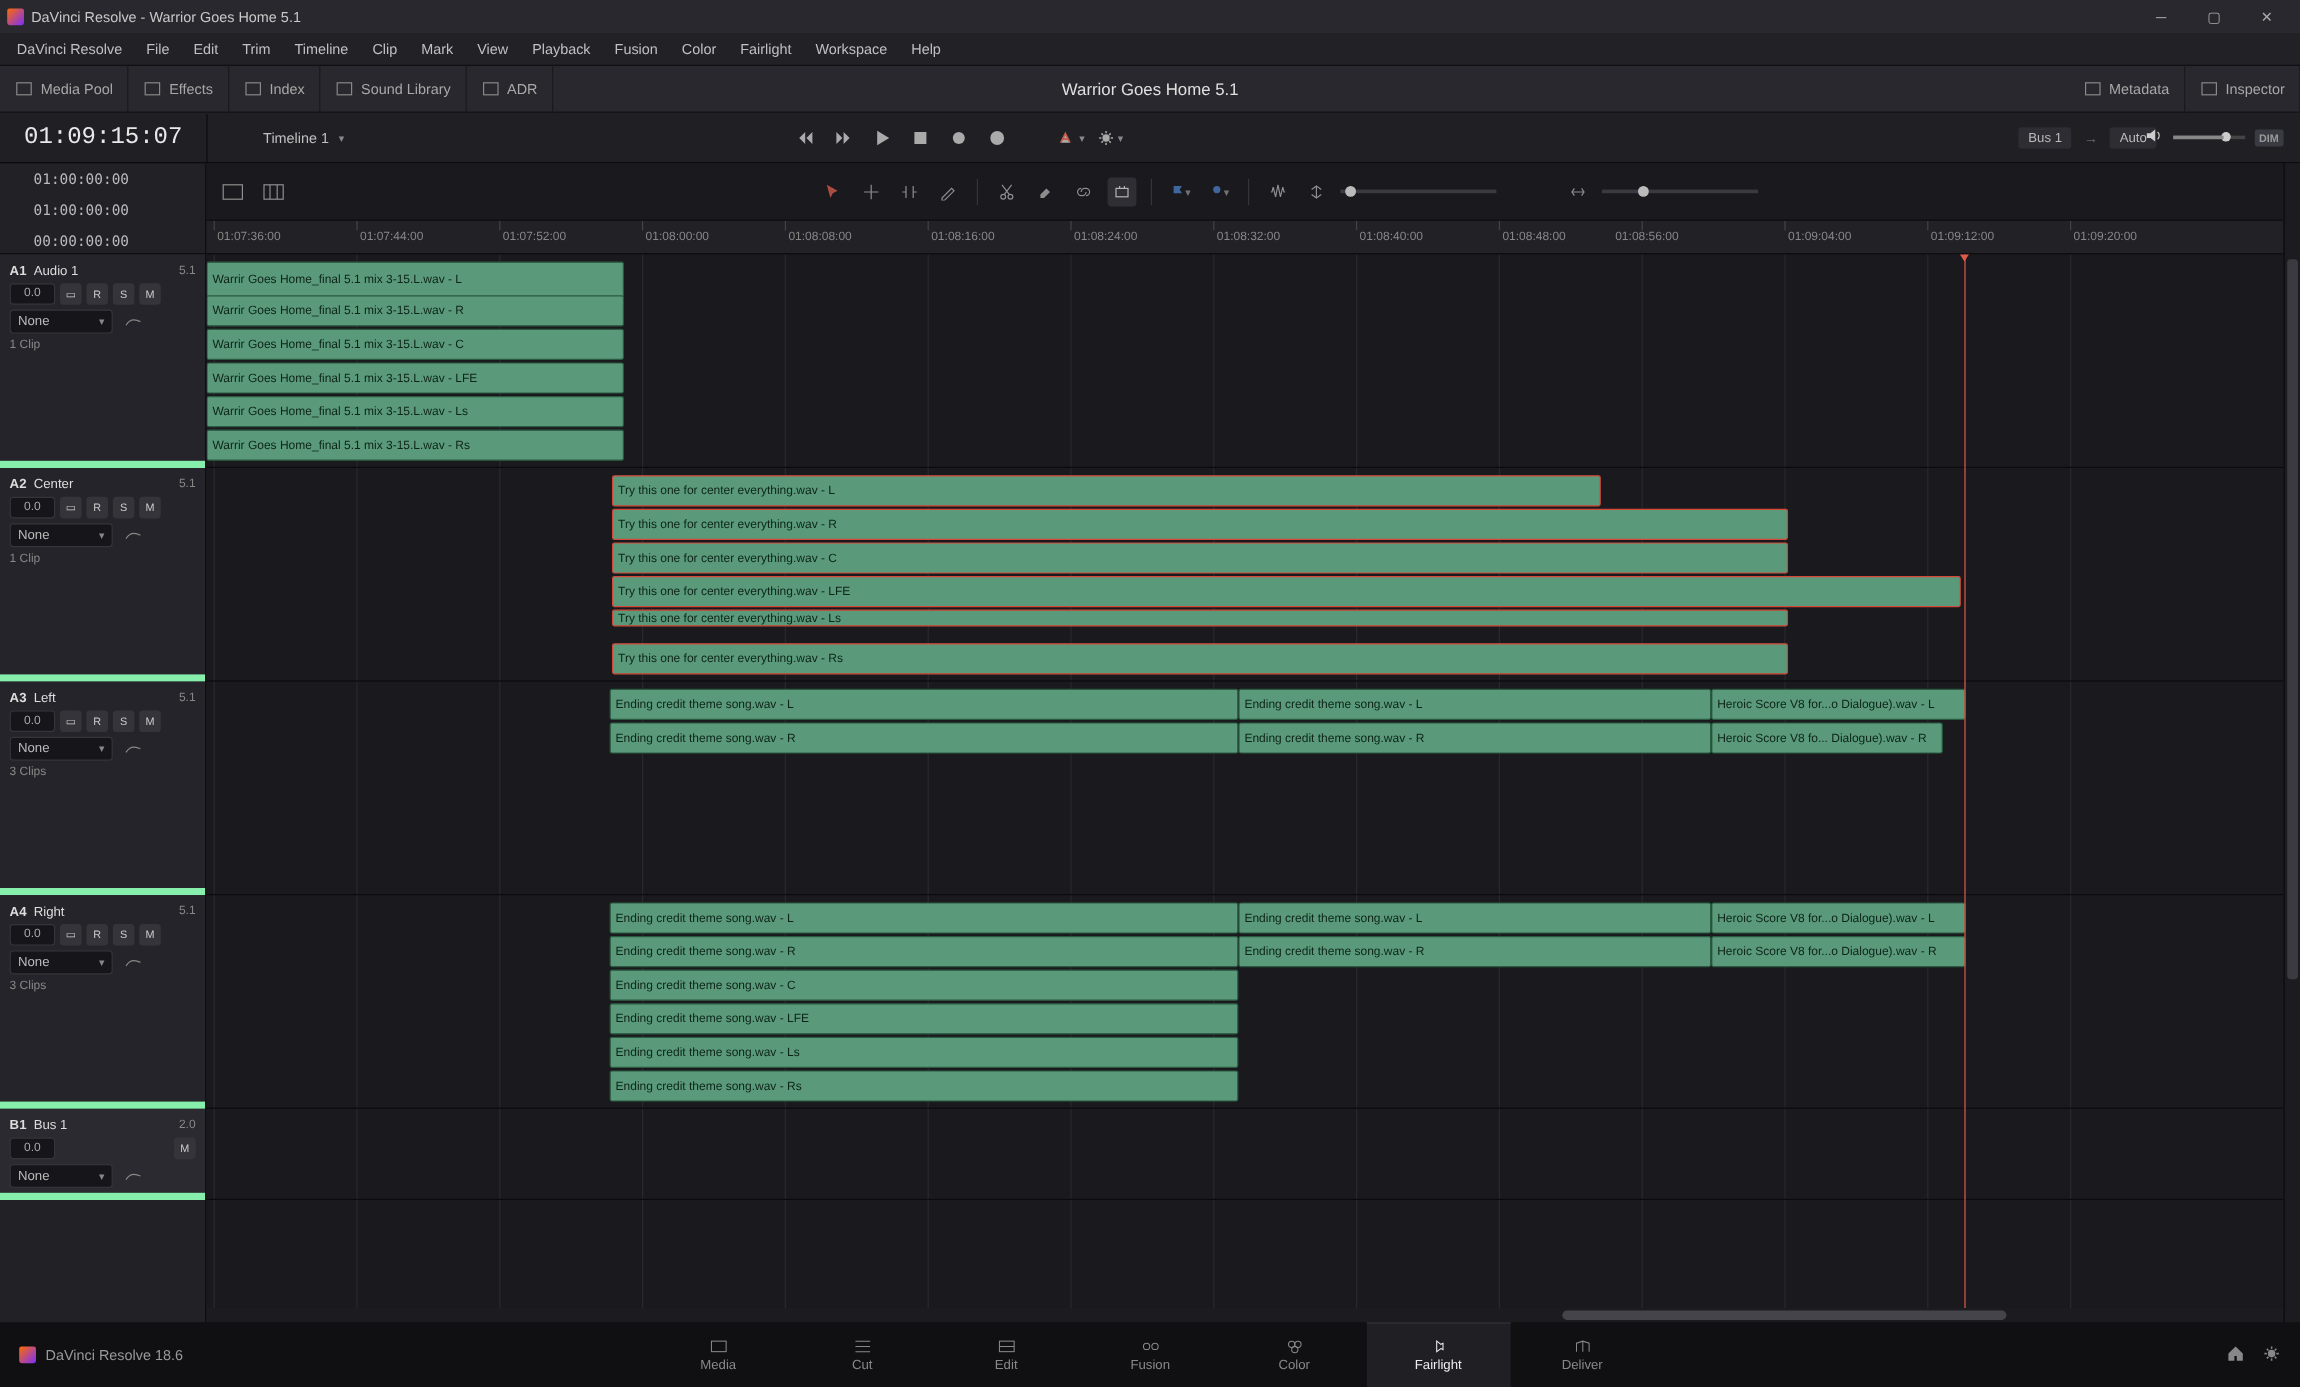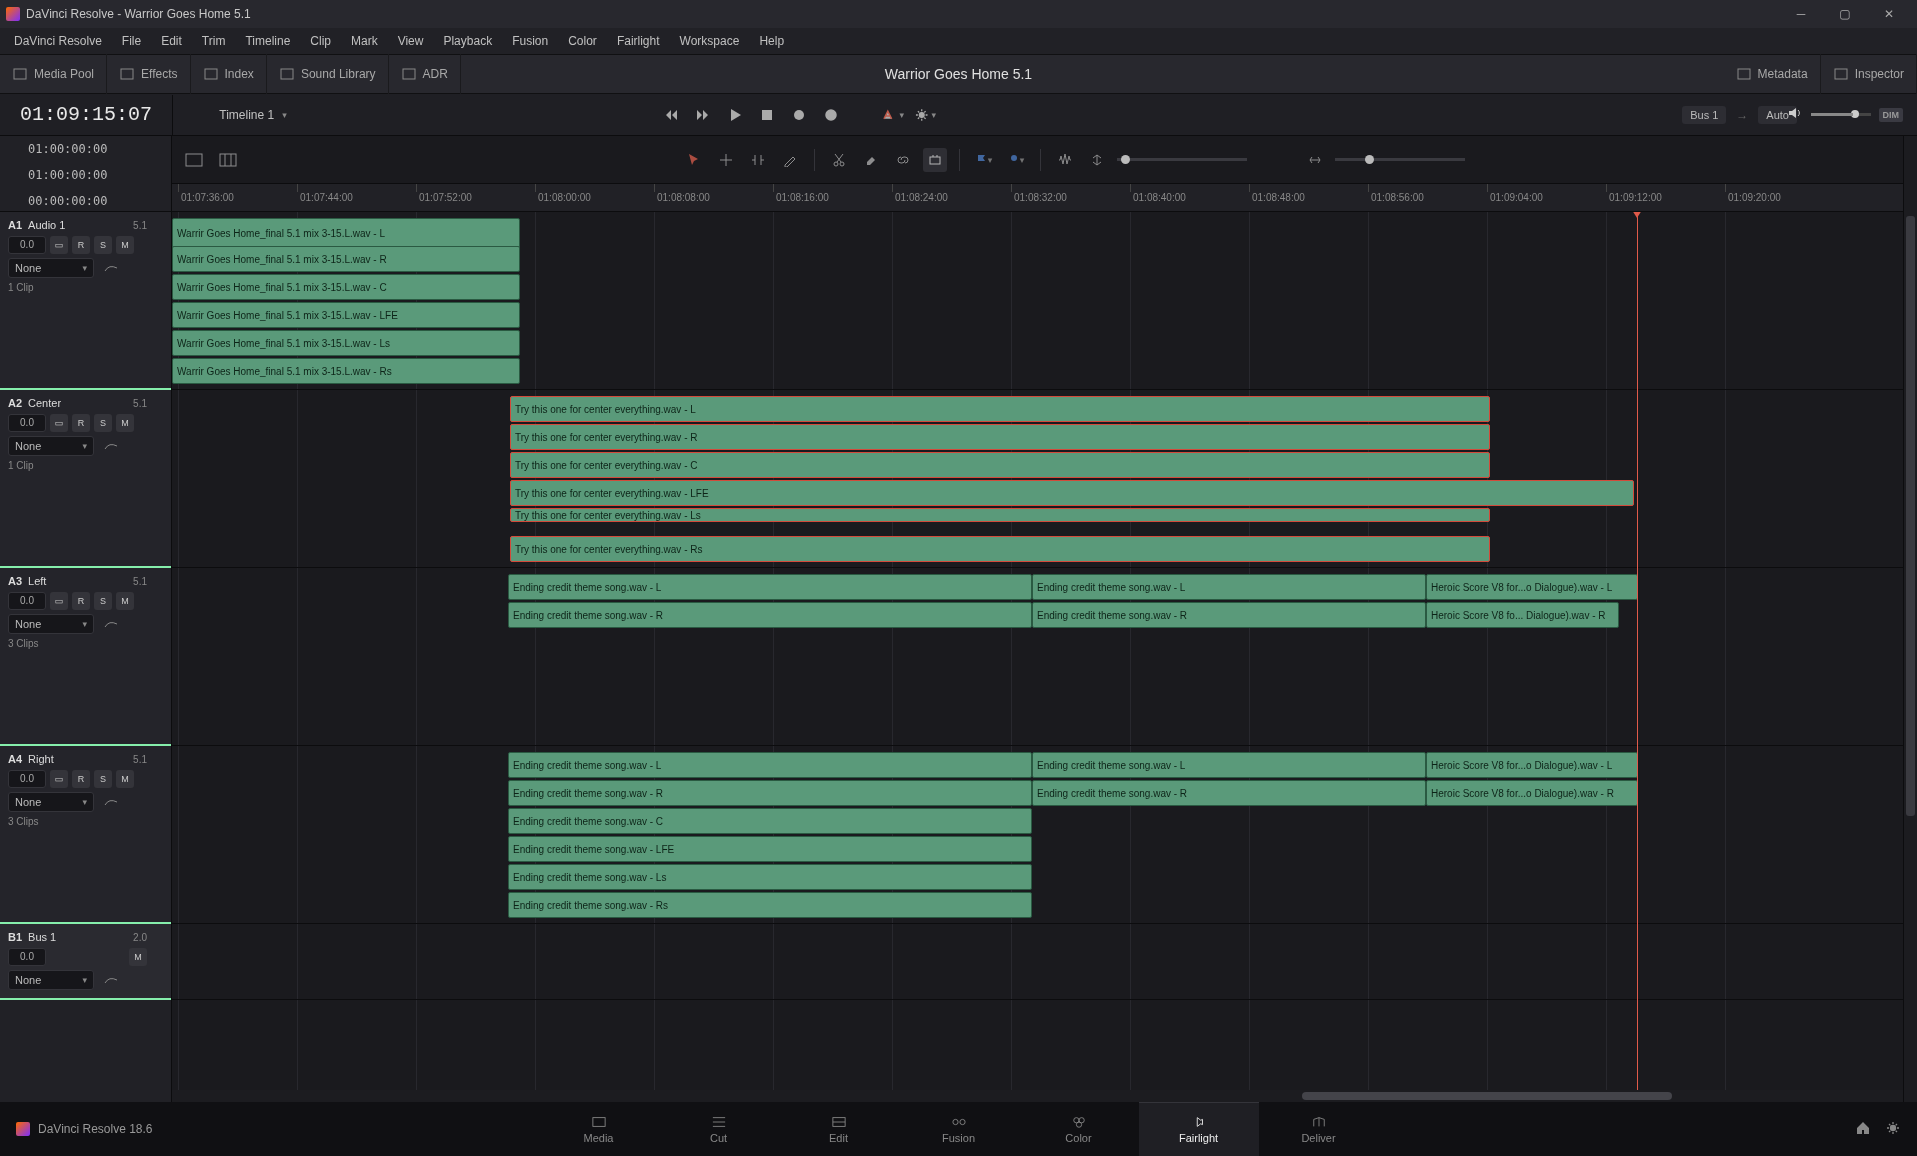--- a/index.html
+++ b/index.html
@@ -42,21 +42,21 @@
 
 .main { display: flex; height: calc(100% - 28px - 26px - 40px - 42px - 54px); }
 
 
 .sidebar { width: 172px; background: #212126; border-right: 1px solid #0c0c0e; display: flex; flex-direction: column; overflow: hidden; }
 .tc-rows { border-bottom: 1px solid #0c0c0e; }
 .tc-row { height: 26px; display: flex; align-items: center; padding-left: 28px; position: relative; font-family: Consolas, monospace; color: #bbb; }
 .tc-row .pin { position: absolute; left: 8px; width: 10px; height: 10px; }
 
 
-.track-head { border-bottom: 2px solid #86efac; padding: 6px 24px 8px 8px; background: #24242a; position: relative; }
+.track-head { border-bottom: 6px solid #86efac; padding: 6px 8px 8px 8px; background: #24242a; position: relative; }
 .track-head.bus { background: #2a2a30; }
 .track-title-row { display: flex; align-items: center; justify-content: space-between; margin-bottom: 4px; }
 .track-id { font-weight: 600; color: #ddd; font-size: 11px; }
 .track-name { color: #ddd; font-size: 11px; margin-left: 6px; }
 .track-mix { font-size: 10px; color: #888; }
 .track-btns { display: flex; gap: 4px; align-items: center; margin-bottom: 4px; }
 .mini-input { width: 38px; height: 18px; background: #16161a; border: 1px solid #34343a; border-radius: 3px; font-size: 10px; color: #aaa; text-align: center; line-height: 16px; }
 .sq { width: 18px; height: 18px; border-radius: 3px; background: #34343a; color: #ccc; font-size: 9px; display: flex; align-items: center; justify-content: center; }
 .auto-sel { width: 86px; height: 20px; background: #16161a; border: 1px solid #34343a; border-radius: 3px; font-size: 11px; color: #bbb; padding: 0 6px; display: flex; align-items: center; justify-content: space-between; }
 .clip-count { font-size: 10px; color: #888; margin-top: 4px; }
@@ -505,21 +505,21 @@
         <div class="ruler-label" style="left: 604px;">01:08:16:00</div>
         <div class="ruler-tick" style="left: 720px;"></div>
         <div class="ruler-label" style="left: 723px;">01:08:24:00</div>
         <div class="ruler-tick" style="left: 839px;"></div>
         <div class="ruler-label" style="left: 842px;">01:08:32:00</div>
         <div class="ruler-tick" style="left: 958px;"></div>
         <div class="ruler-label" style="left: 961px;">01:08:40:00</div>
         <div class="ruler-tick" style="left: 1077px;"></div>
         <div class="ruler-label" style="left: 1080px;">01:08:48:00</div>
         <div class="ruler-tick" style="left: 1196px;"></div>
-        <div class="ruler-label" style="left: 1199px;">01:08:56:00</div>
+        <div class="ruler-label" style="left: 1174px;">01:08:56:00</div>
         <div class="ruler-tick" style="left: 1315px;"></div>
         <div class="ruler-label" style="left: 1318px;">01:09:04:00</div>
         <div class="ruler-tick" style="left: 1434px;"></div>
         <div class="ruler-label" style="left: 1437px;">01:09:12:00</div>
         <div class="ruler-tick" style="left: 1553px;"></div>
         <div class="ruler-label" style="left: 1556px;">01:09:20:00</div>
       </div>
     <div class="tracks" id="tracks">
       <div class="playhead" id="playhead" style="left: 1465px;">
           <div class="playhead-top"></div>
@@ -540,21 +540,21 @@
         <div class="grid-line" style="left: 1553px;"></div>
         <div class="track-lane" style="height: 178px; top: 0px; position: absolute; left: 0px; right: 0px;">
           <div class="clip" style="left: 0px; width: 348px; top: 6px; height: 30px;">Warrir Goes Home_final 5.1 mix 3-15.L.wav - L</div>
           <div class="clip" style="left: 0px; width: 348px; top: 34px; height: 26px;">Warrir Goes Home_final 5.1 mix 3-15.L.wav - R</div>
           <div class="clip" style="left: 0px; width: 348px; top: 62px; height: 26px;">Warrir Goes Home_final 5.1 mix 3-15.L.wav - C</div>
           <div class="clip" style="left: 0px; width: 348px; top: 90px; height: 26px;">Warrir Goes Home_final 5.1 mix 3-15.L.wav - LFE</div>
           <div class="clip" style="left: 0px; width: 348px; top: 118px; height: 26px;">Warrir Goes Home_final 5.1 mix 3-15.L.wav - Ls</div>
           <div class="clip" style="left: 0px; width: 348px; top: 146px; height: 26px;">Warrir Goes Home_final 5.1 mix 3-15.L.wav - Rs</div>
         </div>
         <div class="track-lane" style="height: 178px; top: 178px; position: absolute; left: 0px; right: 0px;">
-          <div class="clip sel" style="left: 338px; width: 980px; top: 6px; height: 26px;">Try this one for center everything.wav - L</div>
+          <div class="clip sel" style="left: 338px; width: 824px; top: 6px; height: 26px;">Try this one for center everything.wav - L</div>
           <div class="clip sel" style="left: 338px; width: 980px; top: 34px; height: 26px;">Try this one for center everything.wav - R</div>
           <div class="clip sel" style="left: 338px; width: 980px; top: 62px; height: 26px;">Try this one for center everything.wav - C</div>
           <div class="clip sel" style="left: 338px; width: 1124px; top: 90px; height: 26px;">Try this one for center everything.wav - LFE</div>
           <div class="clip sel" style="left: 338px; width: 980px; top: 118px; height: 14px;">Try this one for center everything.wav - Ls</div>
           <div class="clip sel" style="left: 338px; width: 980px; top: 146px; height: 26px;">Try this one for center everything.wav - Rs</div>
         </div>
         <div class="track-lane" style="height: 178px; top: 356px; position: absolute; left: 0px; right: 0px;">
           <div class="clip" style="left: 336px; width: 524px; top: 6px; height: 26px;">Ending credit theme song.wav - L</div>
           <div class="clip" style="left: 336px; width: 524px; top: 34px; height: 26px;">Ending credit theme song.wav - R</div>
           <div class="clip" style="left: 860px; width: 394px; top: 6px; height: 26px;">Ending credit theme song.wav - L</div>

